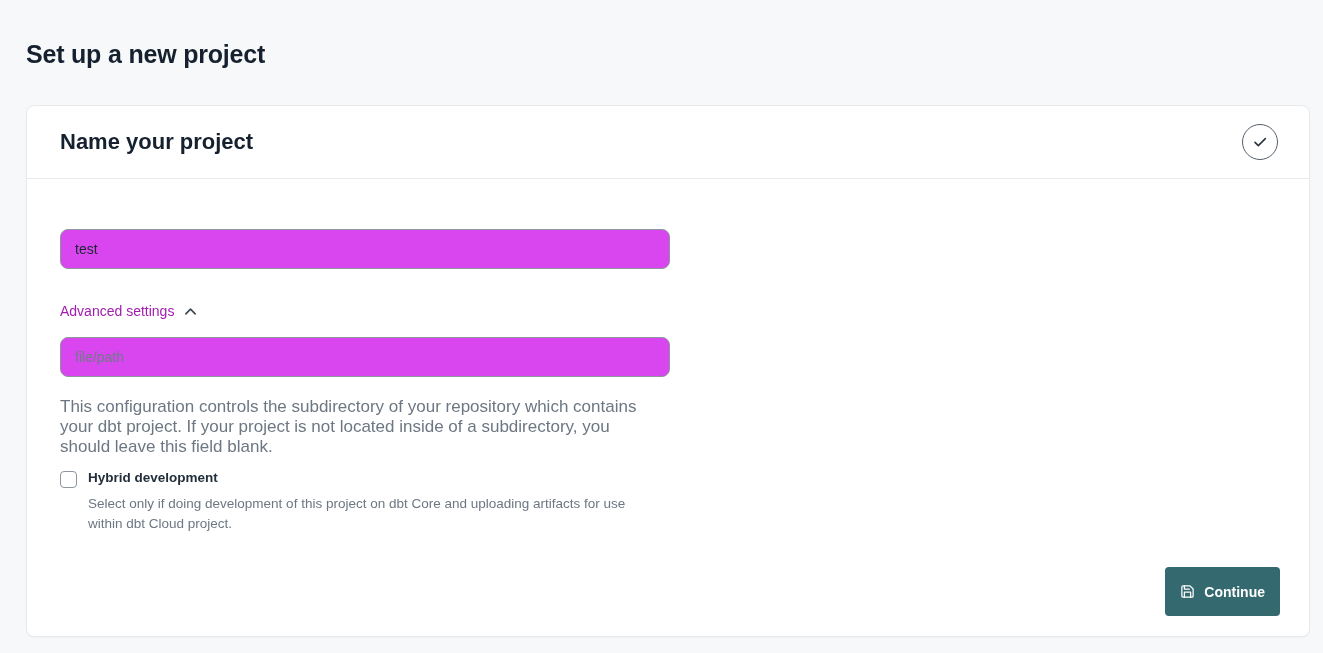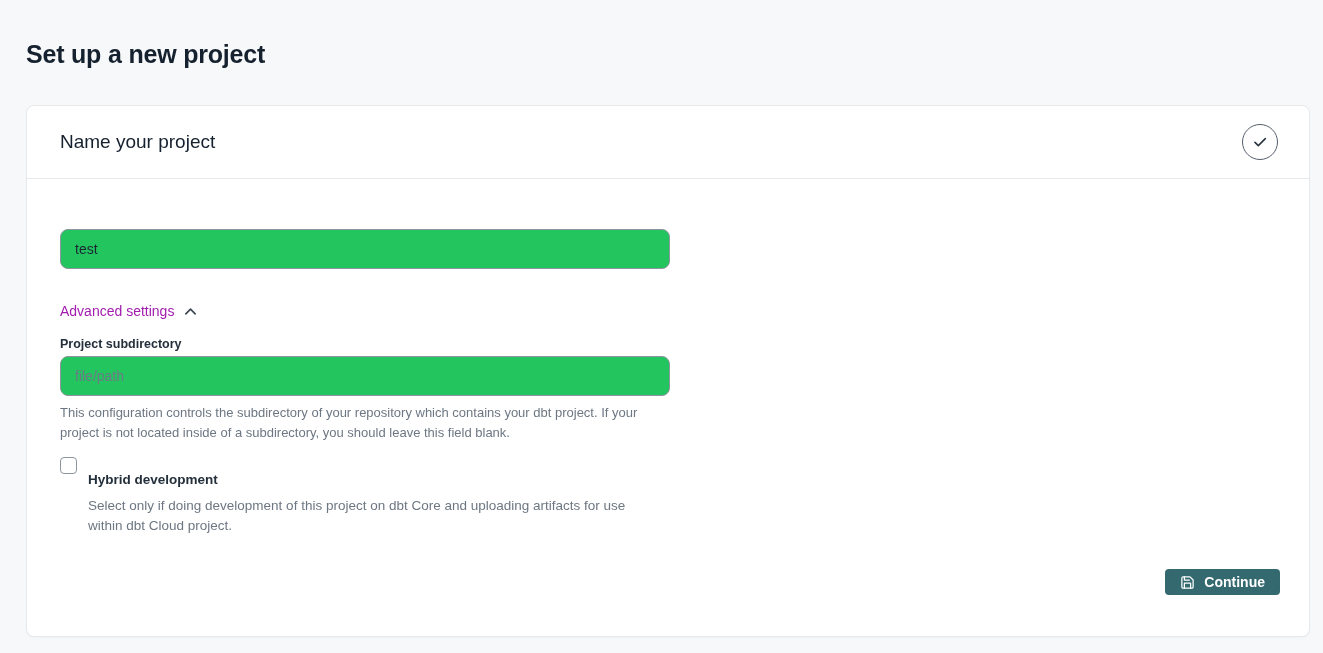--- a/index.html
+++ b/index.html
@@ -28,21 +28,21 @@
     box-shadow: 0 1px 2px rgba(20,30,40,0.03);
   }
 
   .card-header {
     height: 73px;
     display: flex; align-items: center; justify-content: space-between;
     padding: 0 31px 0 33px;
     border-bottom: 1px solid #e7e9eb;
   }
   .card-header-title {
-    font-size: 19px; font-weight: 400; color: #15212e;
+    font-size: 22px; font-weight: 700; color: #15212e;
   }
   .check-circle {
     width: 36px; height: 36px;
     border: 1.5px solid #555e6b;
     border-radius: 50%;
     display: flex; align-items: center; justify-content: center;
     background: #ffffff;
   }
   .check-circle svg { display: block; }
 
@@ -54,75 +54,75 @@
     margin-bottom: 5px;
   }
   .text-input {
     display: block;
     width: 610px; height: 40px;
     border: 1px solid #8d959e;
     border-radius: 8px;
     padding: 0 14px;
     font-family: "Liberation Sans", "DejaVu Sans", sans-serif;
     font-size: 14px; color: #1c2733;
-    background: #22c55e;
+    background: #d946ef;
     outline: none;
   }
   .text-input::placeholder { color: #6e7a87; opacity: 1; }
 
   .advanced-row {
     margin-top: 34px;
     display: flex; align-items: center; gap: 10px;
     cursor: pointer;
     width: fit-content;
   }
   .advanced-label { font-size: 14px; color: #a21caf; }
   .chevron-up svg { display: block; }
 
   .subdir-group { margin-top: 18px; }
 
   .help-text {
-    margin-top: 7px;
+    margin-top: 20px;
     max-width: 600px;
-    font-size: 13px; line-height: 20px;
+    font-size: 17px; line-height: 20px;
     color: #6d7783;
   }
 
   .checkbox-row {
     margin-top: 13px;
     display: flex; align-items: flex-start; gap: 11px;
   }
   .checkbox {
     width: 17px; height: 17px;
     margin-top: 1px;
     border: 1px solid #8d959e;
     border-radius: 4px;
     background: #ffffff;
     flex: 0 0 auto;
     cursor: pointer;
   }
   .checkbox-texts { max-width: 578px; }
   .checkbox-label {
     font-size: 13.5px; font-weight: 700; color: #232f3b;
-    display: block; cursor: pointer; margin-top: 16px;
+    display: block; cursor: pointer;
   }
   .checkbox-desc {
     margin-top: 9px;
     font-size: 13.5px; line-height: 20px; color: #6d7783;
     max-width: 570px;
   }
 
   .card-footer {
     margin-top: 33px;
     padding: 0 29px 0 33px;
     display: flex; justify-content: flex-end;
   }
   .continue-btn {
     display: inline-flex; align-items: center; gap: 9px;
-    height: 26px; padding: 0 15px;
+    height: 49px; padding: 0 15px;
     background: #33696f;
     color: #ffffff;
     border: none; border-radius: 4px;
     font-family: "Liberation Sans", "DejaVu Sans", sans-serif;
     font-size: 14px; font-weight: 700;
     cursor: pointer;
   }
   .continue-btn svg { display: block; }
 </style>
 </head>
@@ -152,21 +152,20 @@
       <div class="advanced-row">
         <span class="advanced-label">Advanced settings</span>
         <span class="chevron-up">
           <svg width="13" height="9" viewBox="0 0 14 9" fill="none" stroke="#3c4753" stroke-width="1.8" stroke-linecap="round" stroke-linejoin="round">
             <polyline points="2 7 7 2 12 7"></polyline>
           </svg>
         </span>
       </div>
 
       <div class="subdir-group">
-        <label class="field-label">Project subdirectory</label>
         <input type="text" class="text-input" placeholder="file/path" style="">
         <div class="help-text">This configuration controls the subdirectory of your repository which contains your dbt project. If your project is not located inside of a subdirectory, you should leave this field blank.</div>
       </div>
 
       <div class="checkbox-row">
         <div class="checkbox" role="checkbox" aria-checked="false"></div>
         <div class="checkbox-texts">
           <span class="checkbox-label">Hybrid development</span>
           <div class="checkbox-desc">Select only if doing development of this project on dbt Core and uploading artifacts for use within dbt Cloud project.</div>
         </div>

